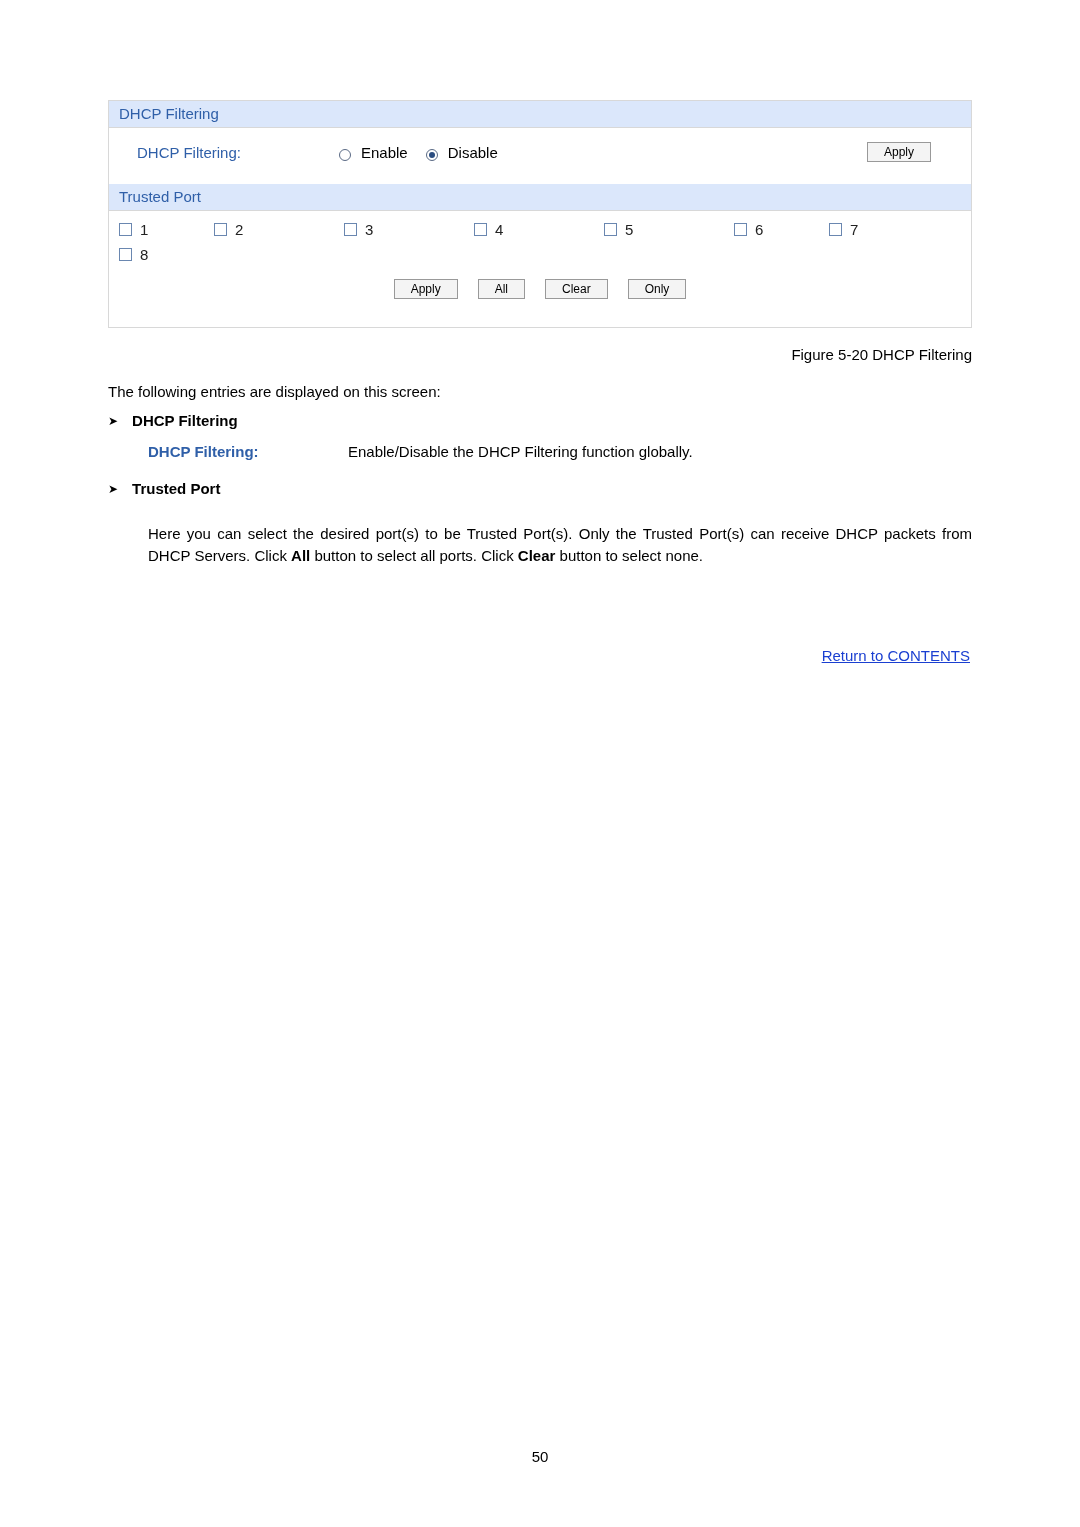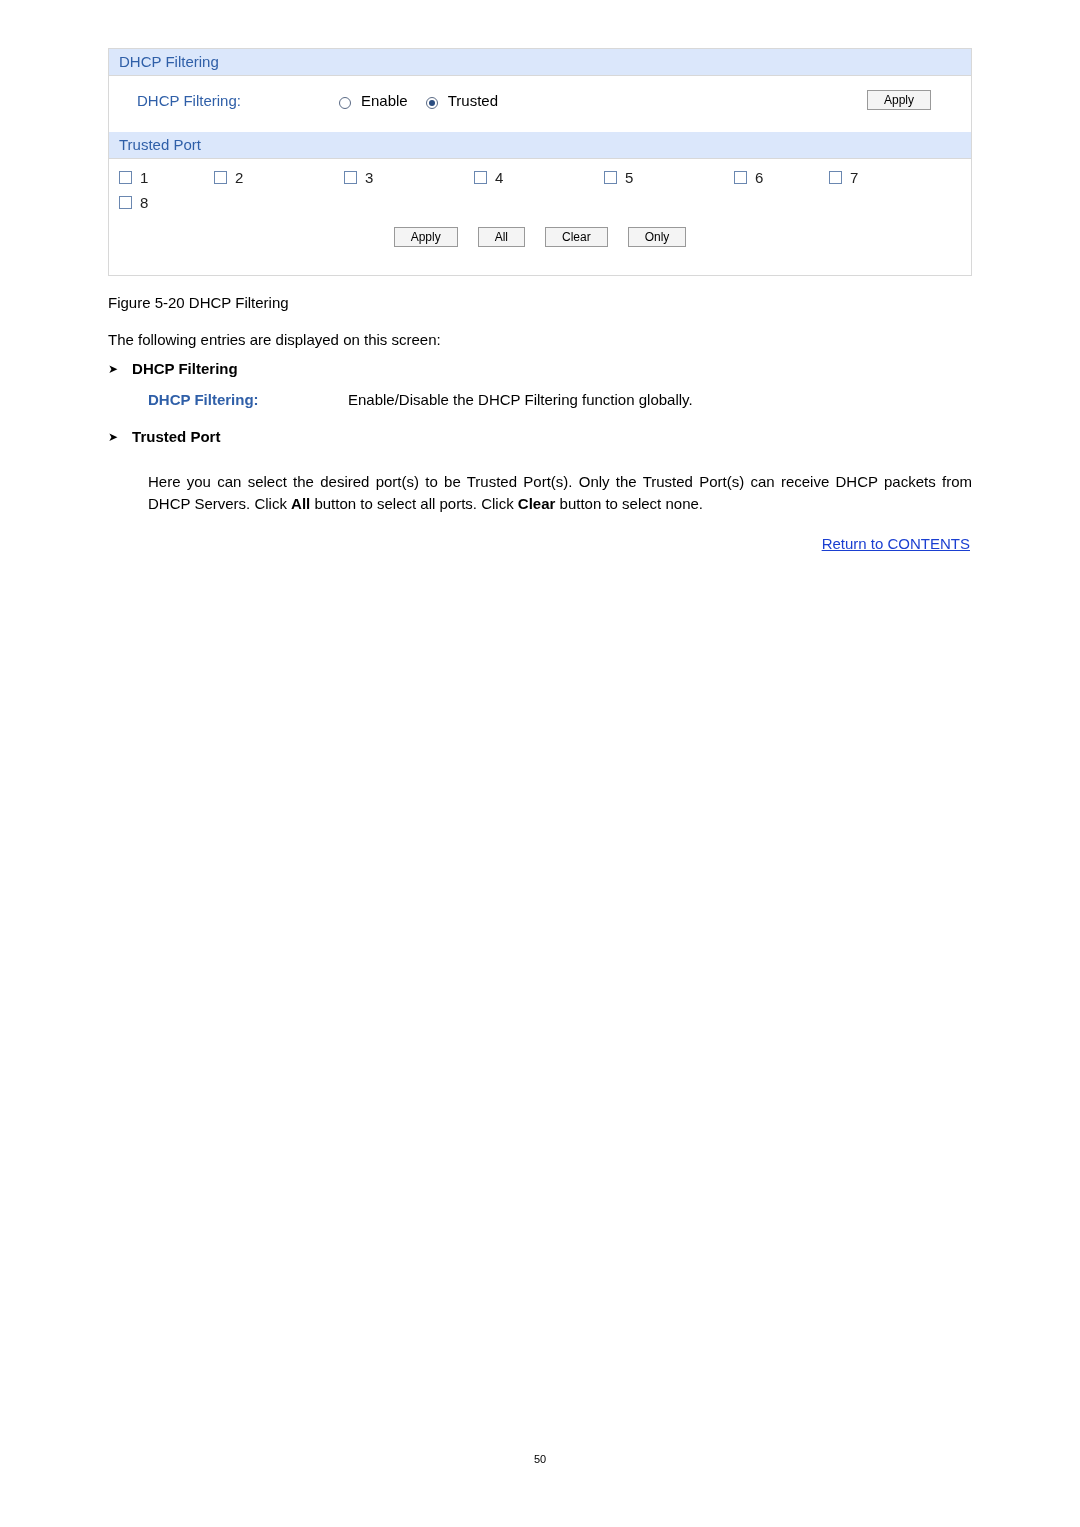--- a/index.html
+++ b/index.html
@@ -8,21 +8,21 @@
     padding: 0;
     font-family: Arial, Helvetica, sans-serif;
     font-size: 15px;
     color: #000;
     background: #fff;
     width: 1080px;
     height: 1527px;
     position: relative;
   }
   .page {
-    padding: 48px 108px 0 108px;
+    padding: 100px 108px 0 108px;
   }
   .panel {
     border: 1px solid #d8d8d8;
     background: #fff;
     margin-bottom: 18px;
   }
   .section-head {
     background: #dbe7fb;
     color: #2f5fa8;
     font-size: 15px;
@@ -93,21 +93,21 @@
     border: 1px solid #6a87b0;
     background: #fff;
   }
   .btn-row {
     display: flex;
     justify-content: center;
     gap: 20px;
     padding: 12px 0 20px 0;
   }
   .caption {
-    text-align: left;
+    text-align: right;
     color: #000;
     margin: 14px 0 18px 0;
   }
   .para { margin: 0 0 2px 0; line-height: 1.4; }
   .bullet-line {
     display: flex;
     align-items: center;
     gap: 14px;
     margin: 10px 0 14px 0;
   }
@@ -132,46 +132,47 @@
   .desc-block {
     padding-left: 40px;
     text-align: justify;
     line-height: 1.45;
     margin-bottom: 20px;
     margin-top: 26px;
   }
   .link {
     color: #1a3fd1;
     float: right;
+    margin-top: 60px;
     margin-right: 2px;
   }
   .page-num {
     position: absolute;
     bottom: 62px;
     left: 0; right: 0;
     text-align: center;
-    font-size: 11px;
+    font-size: 15px;
   }
 </style>
 </head>
 <body>
 
 <div class="page">
 
   <div class="panel">
 
     <div class="section-head">DHCP Filtering</div>
     <div class="dhcp-row">
       <div class="label">DHCP Filtering:</div>
       <div class="radiopair">
         <span class="radio-o"></span>
         <span>Enable</span>
         <span style="width:6px;display:inline-block"></span>
         <span class="radio-o sel"></span>
-        <span>Trusted</span>
+        <span>Disable</span>
       </div>
       <span class="btn">Apply</span>
     </div>
 
     <div class="section-head">Trusted Port</div>
     <div class="ports-rows">
       <div class="ports-grid">
         <div class="port-cell">
           <span class="cb"></span>
           <span>1</span>

